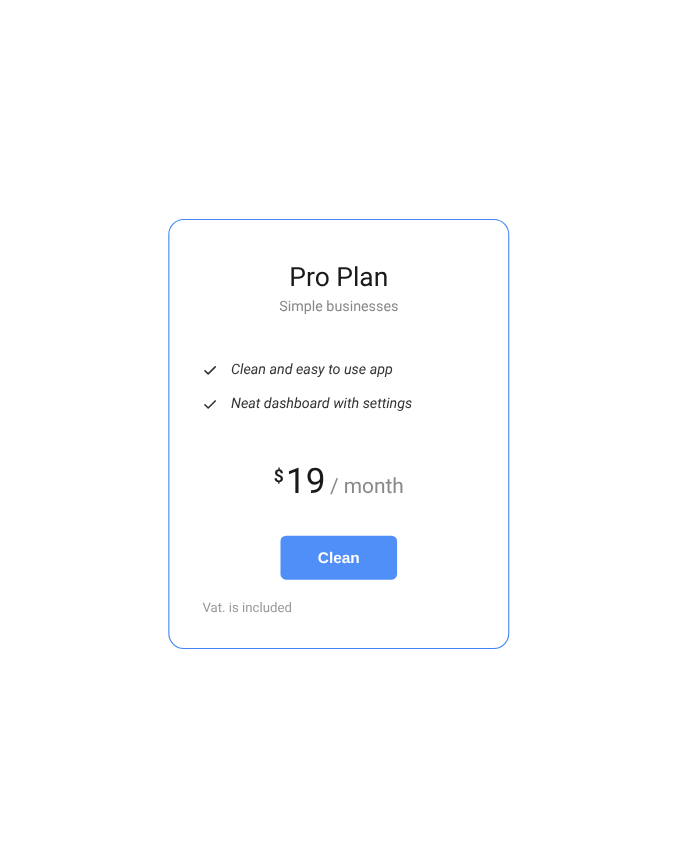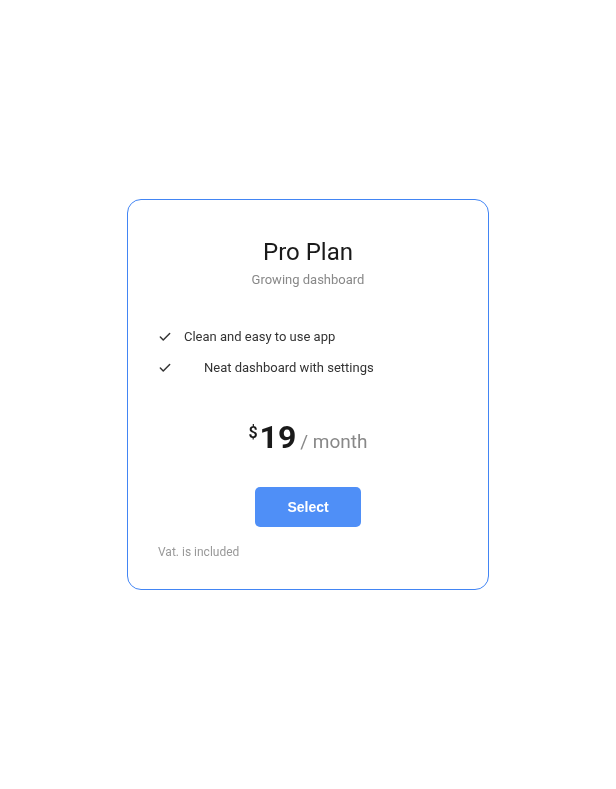--- a/index.html
+++ b/index.html
@@ -10,21 +10,21 @@
     body {
       font-family: -apple-system, BlinkMacSystemFont, "Segoe UI", Roboto, "Helvetica Neue", Arial, sans-serif;
       background: #ffffff;
       width: 616px;
       height: 789px;
       display: flex;
       align-items: center;
       justify-content: center;
     }
     .card {
-      width: 362px;
+      width: 310px;
       border: 1px solid #4285f4;
       border-radius: 14px;
       padding: 38px 30px 30px 30px;
       background: #ffffff;
     }
     .plan-title {
       text-align: center;
       font-size: 24px;
       font-weight: 400;
       color: #1a1a1a;
@@ -39,24 +39,24 @@
     .features {
       list-style: none;
       margin-bottom: 46px;
     }
     .feature-item {
       display: flex;
       align-items: center;
       font-size: 13px;
       color: #333;
       margin-bottom: 16px;
+      font-style: italic;
     }
     .feature-item:last-child {
       margin-bottom: 0;
-      gap: 20px;
     }
     .check-icon {
       width: 14px;
       height: 14px;
       margin-right: 12px;
       flex-shrink: 0;
     }
     .help-icon {
       width: 14px;
       height: 14px;
@@ -74,21 +74,21 @@
     .currency {
       font-size: 16px;
       font-weight: 600;
       color: #1a1a1a;
       position: relative;
       top: -10px;
       margin-right: 2px;
     }
     .amount {
       font-size: 32px;
-      font-weight: 700;
+      font-weight: 400;
       color: #1a1a1a;
       line-height: 1;
     }
     .period {
       font-size: 19px;
       color: #888;
       margin-left: 4px;
     }
     .select-btn {
       display: block;
@@ -107,21 +107,21 @@
     .vat-note {
       font-size: 12px;
       color: #999;
     }
   </style>
 </head>
 <body>
 
 <div class="card">
   <h2 class="plan-title">Pro Plan</h2>
-  <p class="plan-subtitle">Growing dashboard</p>
+  <p class="plan-subtitle">Simple businesses</p>
 
   <ul class="features">
     <li class="feature-item">
       <svg class="check-icon" viewBox="0 0 24 24" fill="none" stroke="#333" stroke-width="2.5" stroke-linecap="round" stroke-linejoin="round">
           <polyline points="20 6 9 17 4 12"></polyline>
         </svg>
       <span>Clean and easy to use app</span>
     </li>
     <li class="feature-item">
       <svg class="check-icon" viewBox="0 0 24 24" fill="none" stroke="#333" stroke-width="2.5" stroke-linecap="round" stroke-linejoin="round">
@@ -130,16 +130,16 @@
       <span>Neat dashboard with settings</span>
     </li>
   </ul>
 
   <div class="price-row">
     <span class="currency">$</span>
     <span class="amount">19</span>
     <span class="period">/ month</span>
   </div>
 
-  <button class="select-btn">Select</button>
+  <button class="select-btn">Clean</button>
 
   <p class="vat-note">Vat. is included</p>
 </div>
 
 </body></html>

